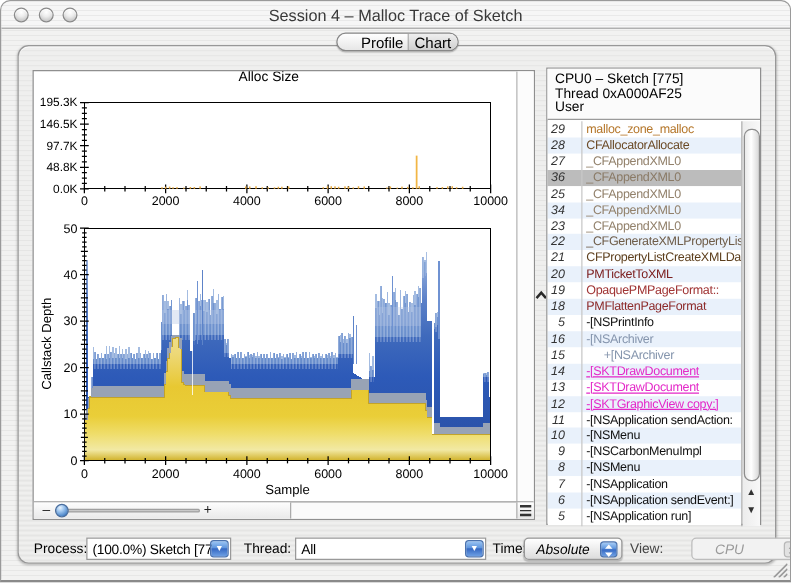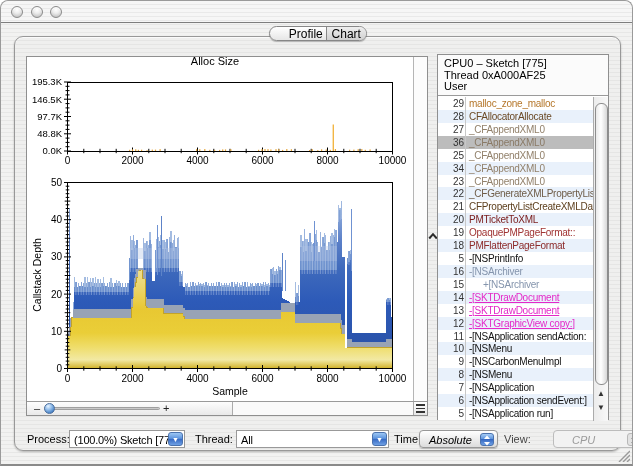--- a/index.html
+++ b/index.html
@@ -37,21 +37,21 @@
 .pm{position:absolute;top:0px;font-size:11px;color:#222;}
 #gridbtn{position:absolute;right:0;bottom:0;width:14px;height:13px;border-left:1px solid #ababab;
  background:linear-gradient(180deg,#ffffff,#e6e6e6);}
 #gridbtn div{margin:2px 2px 0 2px;height:1.5px;background:#333;}
 #caret{position:absolute;left:427px;top:231px;width:10px;height:8px;}
 #listpanel{position:absolute;left:436px;top:53px;width:172px;height:366px;border:1px solid #8f8f8f;background:#ffffff;}
 #lhead{position:absolute;left:0;top:0;width:100%;height:41px;background:#fbfbfb;border-bottom:1px solid #9a9a9a;
  font-size:11px;color:#000;line-height:11.6px;padding:3px 0 0 6px;}
 #lrows{position:absolute;left:0;top:42px;width:155px;height:324px;overflow:hidden;}
 .row{position:absolute;left:0;width:100%;height:12.92px;font-size:10px;}
-.row .num{position:absolute;left:0;top:1px;width:26px;text-align:right;color:#333;}
+.row .num{position:absolute;left:0;top:1px;width:14px;text-align:right;color:#333;font-style:italic;}
 .row .nm{position:absolute;left:31px;top:1px;white-space:nowrap;letter-spacing:-0.25px;}
 #colsep{position:absolute;left:27px;top:42px;width:1px;height:324px;background:#c8c8c8;}
 #lsb{position:absolute;right:0;top:42px;width:15px;height:324px;border-left:1px solid #ababab;
  background:linear-gradient(90deg,#ececec,#f8f8f8);}
 #lthumb{position:absolute;left:0.5px;top:6px;width:13px;height:282px;border-radius:6px;border:1px solid #8d8d8d;
  background:linear-gradient(90deg,#e9e9e9,#ffffff 45%,#d8d8d8);}
 .sarr{position:absolute;left:0;width:14px;text-align:center;font-size:8px;color:#333;}
 #controls{position:absolute;left:0;top:425px;width:633px;height:25px;font-size:11px;color:#000;}
 .lbl{position:absolute;top:7px;}
 .combo{position:absolute;top:4px;height:18px;border:1px solid #999;background:#ffffff;font-size:11px;overflow:hidden;}
@@ -67,20 +67,21 @@
  border:1px solid #4a72ae;}
 .pbtn svg{display:block;margin:1px auto 0;}
 #grip{position:absolute;right:2px;bottom:2px;width:13px;height:13px;}
 </style></head>
 <body>
 <div id="win">
  <div id="titlebar">
   <div class="tl" style="left:10px"></div>
   <div class="tl" style="left:30px"></div>
   <div class="tl" style="left:49px"></div>
+  <div id="title">Session 4 – Malloc Trace of Sketch</div>
  </div>
  <div id="tabbox"></div>
  <div id="tabs">
       <div class="seg">Profile</div>
       <div class="seg sel">Chart</div>
     </div>
 
  <div id="chartpanel">
    <svg width="633" height="466" viewBox="0 0 633 466" style="position:absolute;left:-26px;top:-56px">
 <defs>

